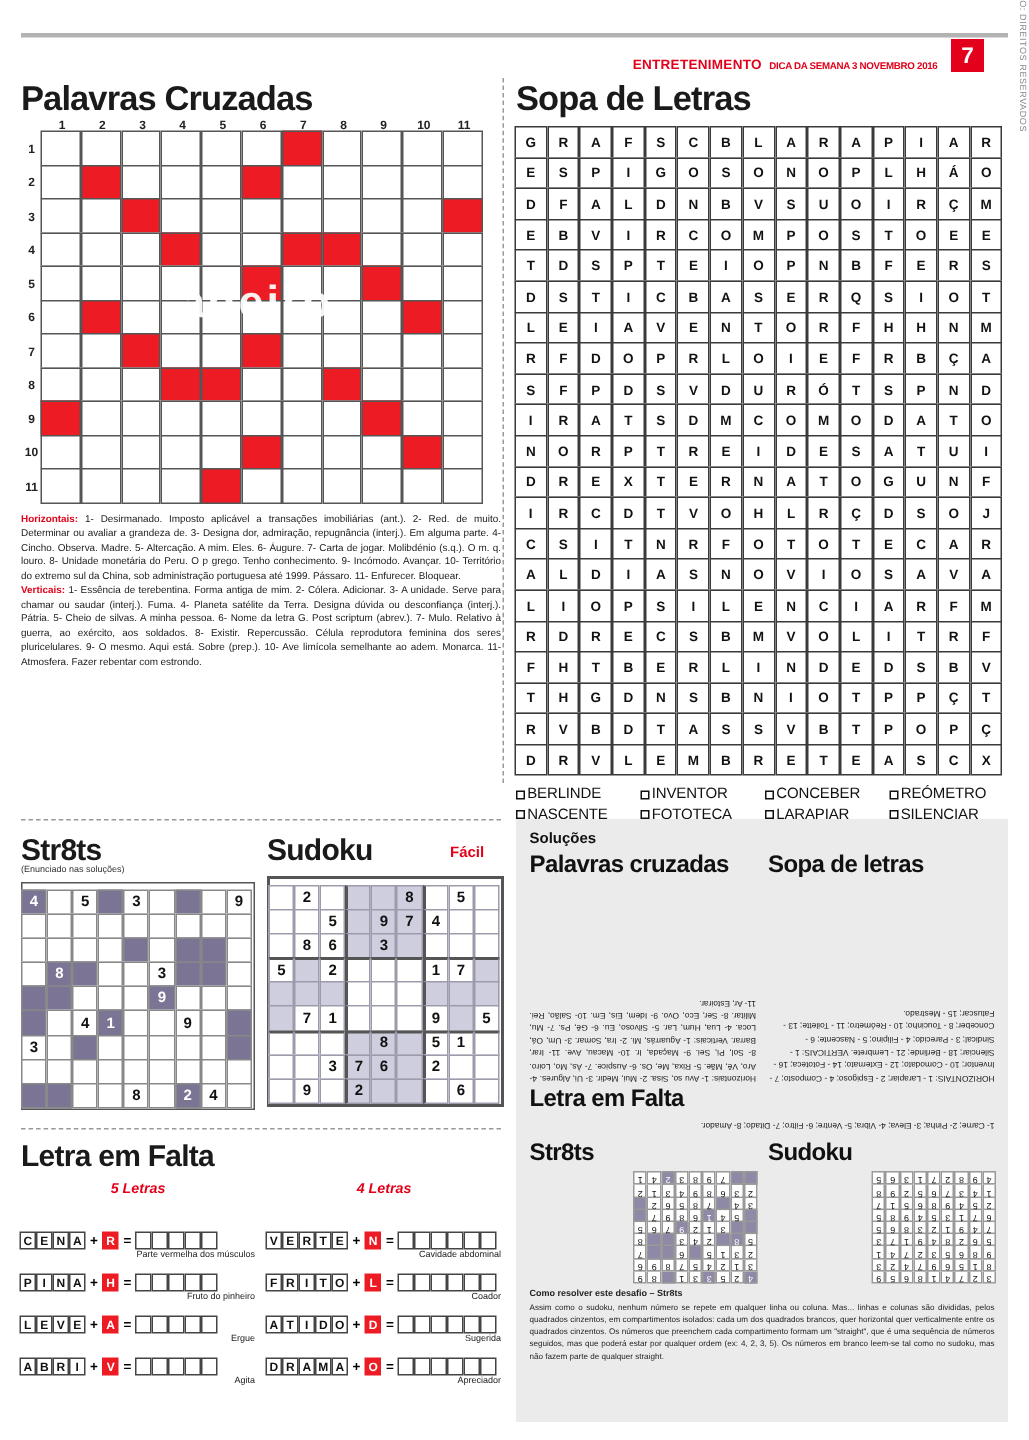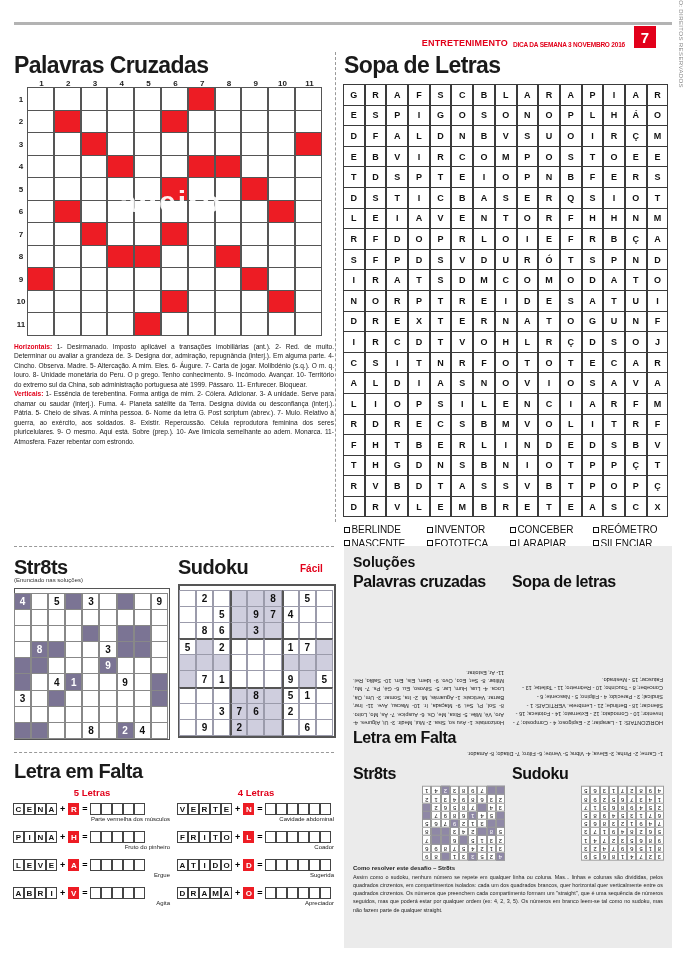--- a/index.html
+++ b/index.html
@@ -74,34 +74,34 @@
   .c9.shlite { background:#cfcede; }
   .sd .c9 { border:1px solid #9b9bab; }
   .sd .c9.r3 { border-top:2px solid #555; }
   .sd .c9.c3 { border-left:2px solid #555; }
   .sdwrap { border:2px solid #555; display:inline-block; margin-top:5px; }
   .s8wrap { border:1.5px solid #555; display:inline-block; margin-top:5px; }
 
   
   #lf-sec { position:absolute; left:14px; top:760px; width:320px; }
   .lf-cols { display:grid; grid-template-columns: 1fr 1fr; gap:0 8px; margin-top:4px; }
-  .lf-hd { color:#e2001a; font-weight:bold; font-size:9.5px; text-align:center; margin-bottom:5px; }
+  .lf-hd { color:#e2001a; font-weight:bold; font-size:9.5px; text-align:center; margin-bottom:23px;font-style:italic; }
   .lf-item { margin-bottom:9px; }
   .lf-eq { display:flex; align-items:center; gap:1px; }
   .lf-l { width:11px; height:12px; border:1px solid #444; display:flex; align-items:center; justify-content:center;
           font-size:8px; font-weight:bold; color:#111; margin-left:-1px; }
   .lf-plus { font-size:9px; font-weight:bold; margin:0 2px; }
   .lf-red { width:11px; height:12px; background:#ed1c24; color:#fff; display:flex; align-items:center;
             justify-content:center; font-size:8px; font-weight:bold; }
   .lf-blank { width:11px; height:12px; border:1px solid #444; margin-left:-1px; background:#fff; }
   .lf-hint { font-size:6px; color:#222; text-align:right; margin-top:1px; }
 
   
   #sol { position:absolute; left:344px; top:546px; width:328px; height:402px; background:#ebebeb; padding:8px 9px; }
-  .sol-t1 { font-weight:bold; font-size:14px; color:#111; }
+  .sol-t1 { font-weight:bold; font-size:10px; color:#111; }
   .sol-t2 { font-weight:bold; font-size:16px; color:#111; margin-top:1px; letter-spacing:-0.4px; }
   .sol-grid2 { display:grid; grid-template-columns: 1fr 1fr; gap:0 8px; }
   .rot { transform: rotate(180deg); font-size:5.6px; line-height:1.5; color:#222; text-align:justify; }
   .rot-c { transform: rotate(180deg); font-size:5.6px; line-height:1.55; color:#222; }
   .sol-mini { display:grid; grid-template-columns: repeat(9, 9.2px); }
   .mc { width:9.2px; height:9.2px; border:1px solid #999; margin-left:-1px; margin-top:-1px; font-size:6px;
         display:flex; align-items:center; justify-content:center; color:#111; background:#fff; }
   .mc.sh { background:#8f88a6; color:#fff; }
   .sol-note { font-size:5.4px; line-height:1.5; color:#222; text-align:justify; margin-top:6px; }
   .sol-note b { font-size:6px; }

